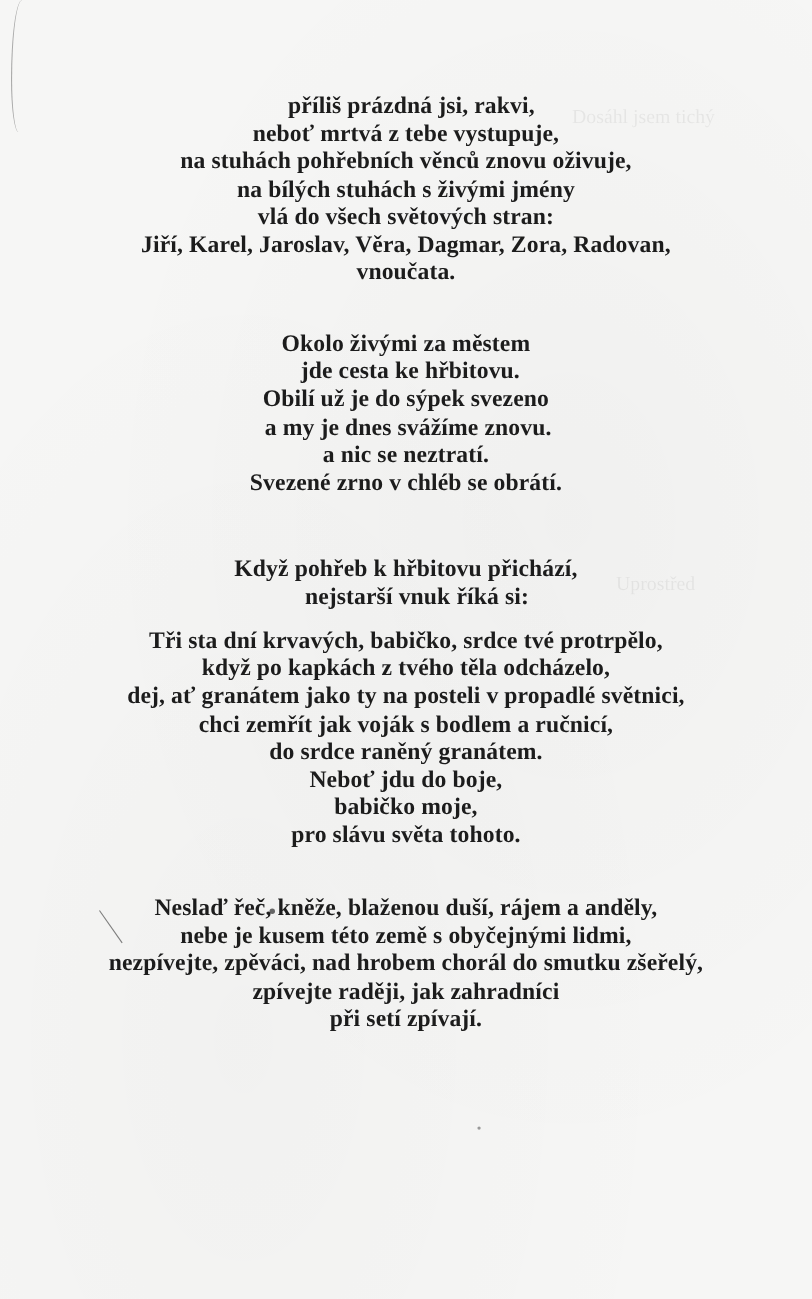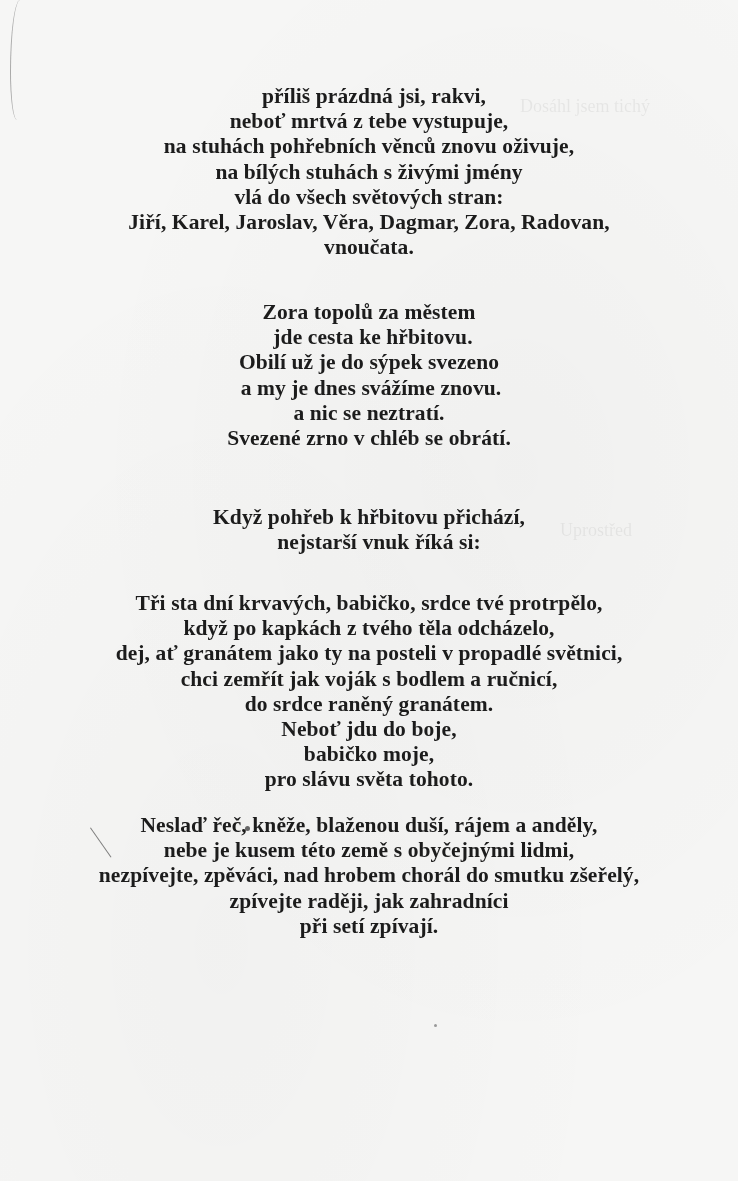--- a/index.html
+++ b/index.html
@@ -40,21 +40,21 @@
       text-align: center;
       font-size: 21.5px;
       line-height: 25.2px;
       letter-spacing: 0.1px;
     }
     .stanza { margin: 0; font-weight: bold; }
     .line { display: block; white-space: nowrap; }
     .s1 { top: 84px; }
     .s2 { top: 300px; }
     .s3 { top: 505px; }
-    .s4 { top: 591px; }
+    .s4 { top: 570px; }
     .s5 { top: 813px; }
     .s1 .line:nth-child(1) { padding-left: 10px; }
     .s2 .line:nth-child(2) { padding-left: 8px; }
     .s2 .line:nth-child(4) { padding-left: 4px; }
     .s3 .line:nth-child(2) { padding-left: 20px; text-align: center; }
     .page-number {
       position: absolute;
       top: 1003px;
       left: 0;
       width: 738px;
@@ -99,21 +99,21 @@
     <span class="line">příliš prázdná jsi, rakvi,</span>
     <span class="line">neboť mrtvá z tebe vystupuje,</span>
     <span class="line">na stuhách pohřebních věnců znovu oživuje,</span>
     <span class="line">na bílých stuhách s živými jmény</span>
     <span class="line">vlá do všech světových stran:</span>
     <span class="line">Jiří, Karel, Jaroslav, Věra, Dagmar, Zora, Radovan,</span>
     <span class="line">vnoučata.</span>
   </div>
 
   <div class="poem stanza s2">
-    <span class="line">Zora topolů za městem</span>
+    <span class="line">Okolo živými za městem</span>
     <span class="line">jde cesta ke hřbitovu.</span>
     <span class="line">Obilí už je do sýpek svezeno</span>
     <span class="line">a my je dnes svážíme znovu.</span>
     <span class="line">a nic se neztratí.</span>
     <span class="line">Svezené zrno v chléb se obrátí.</span>
   </div>
 
   <div class="poem stanza s3">
     <span class="line">Když pohřeb k hřbitovu přichází,</span>
     <span class="line">nejstarší vnuk říká si:</span>

